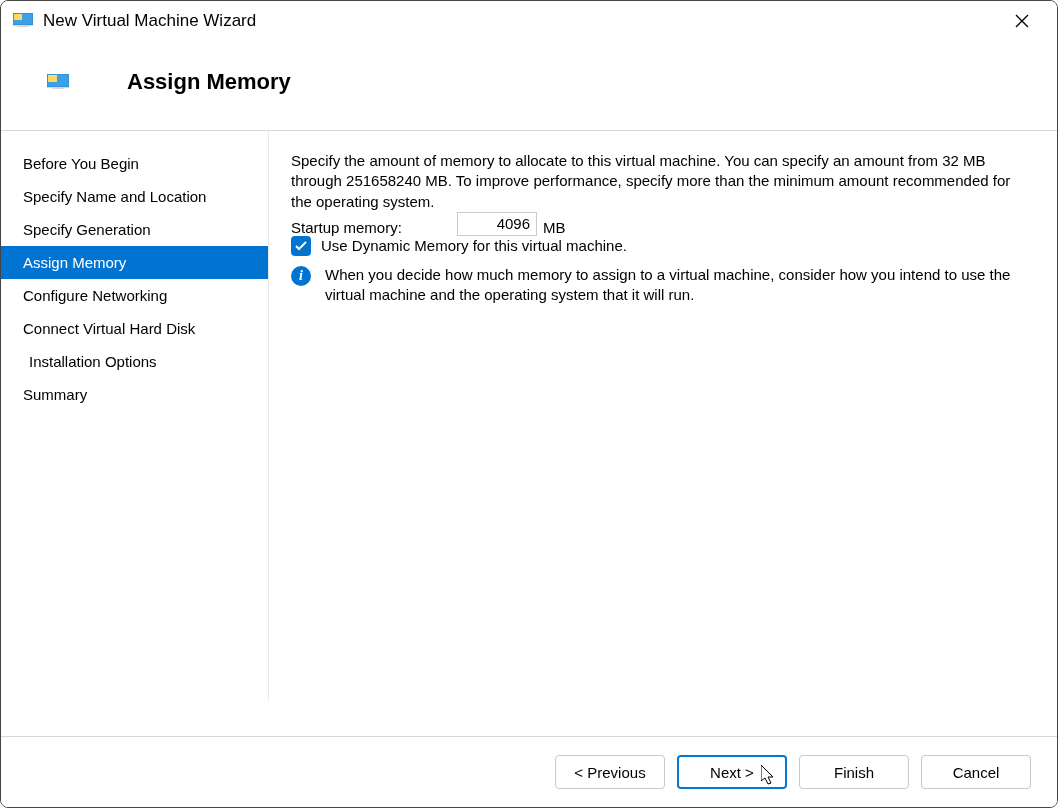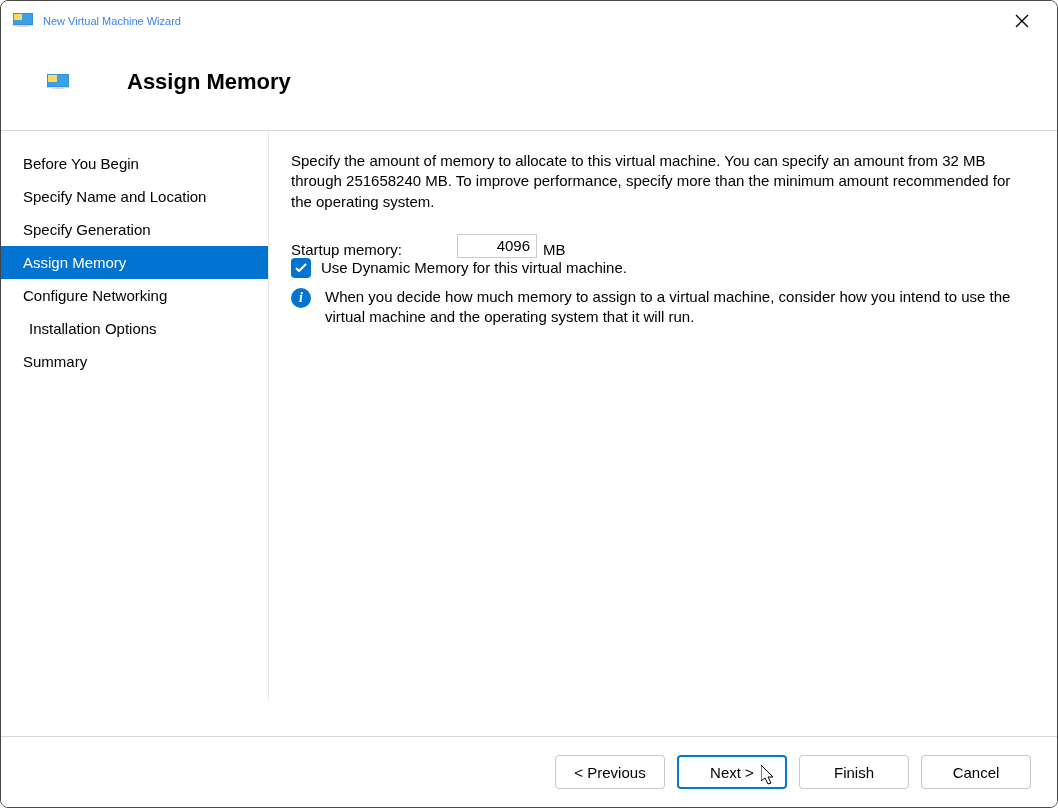--- a/index.html
+++ b/index.html
@@ -27,22 +27,22 @@
     }
     .titlebar-icon {
       width: 20px;
       height: 16px;
       margin-right: 10px;
       display: flex;
       align-items: center;
       justify-content: center;
     }
     .titlebar-title {
-      font-size: 11px;
-      color: #3b82f6;
+      font-size: 17px;
+      color: #000000;
       flex: 1;
     }
     .close-btn {
       width: 46px;
       height: 32px;
       display: flex;
       align-items: center;
       justify-content: center;
       cursor: pointer;
     }
@@ -91,21 +91,20 @@
       padding-left: 28px;
     }
     .main {
       flex: 1;
       padding: 20px 26px 20px 22px;
     }
     .description {
       font-size: 15px;
       color: #000;
       line-height: 1.35;
-      margin-bottom: 22px;
     }
     .field-row {
       display: flex;
       align-items: flex-end;
     }
     .field-label {
       font-size: 15px;
       color: #000;
       min-width: 130px;
     }
@@ -240,20 +239,21 @@
 
 <div class="divider-top"></div>
 
 <div class="content">
   <div class="sidebar">
     <div class="step">Before You Begin</div>
     <div class="step">Specify Name and Location</div>
     <div class="step">Specify Generation</div>
     <div class="step active">Assign Memory</div>
     <div class="step">Configure Networking</div>
+    <div class="step">Connect Virtual Hard Disk</div>
     <div class="step indent">Installation Options</div>
     <div class="step">Summary</div>
   </div>
 
   <div class="main">
     <p class="description">Specify the amount of memory to allocate to this virtual machine. You can specify an amount from 32 MB through 251658240 MB. To improve performance, specify more than the minimum amount recommended for the operating system.</p>
 
     <div class="field-row">
       <span class="field-label">Startup memory:</span>
       <input class="field-input" type="text" value="4096" style="">

